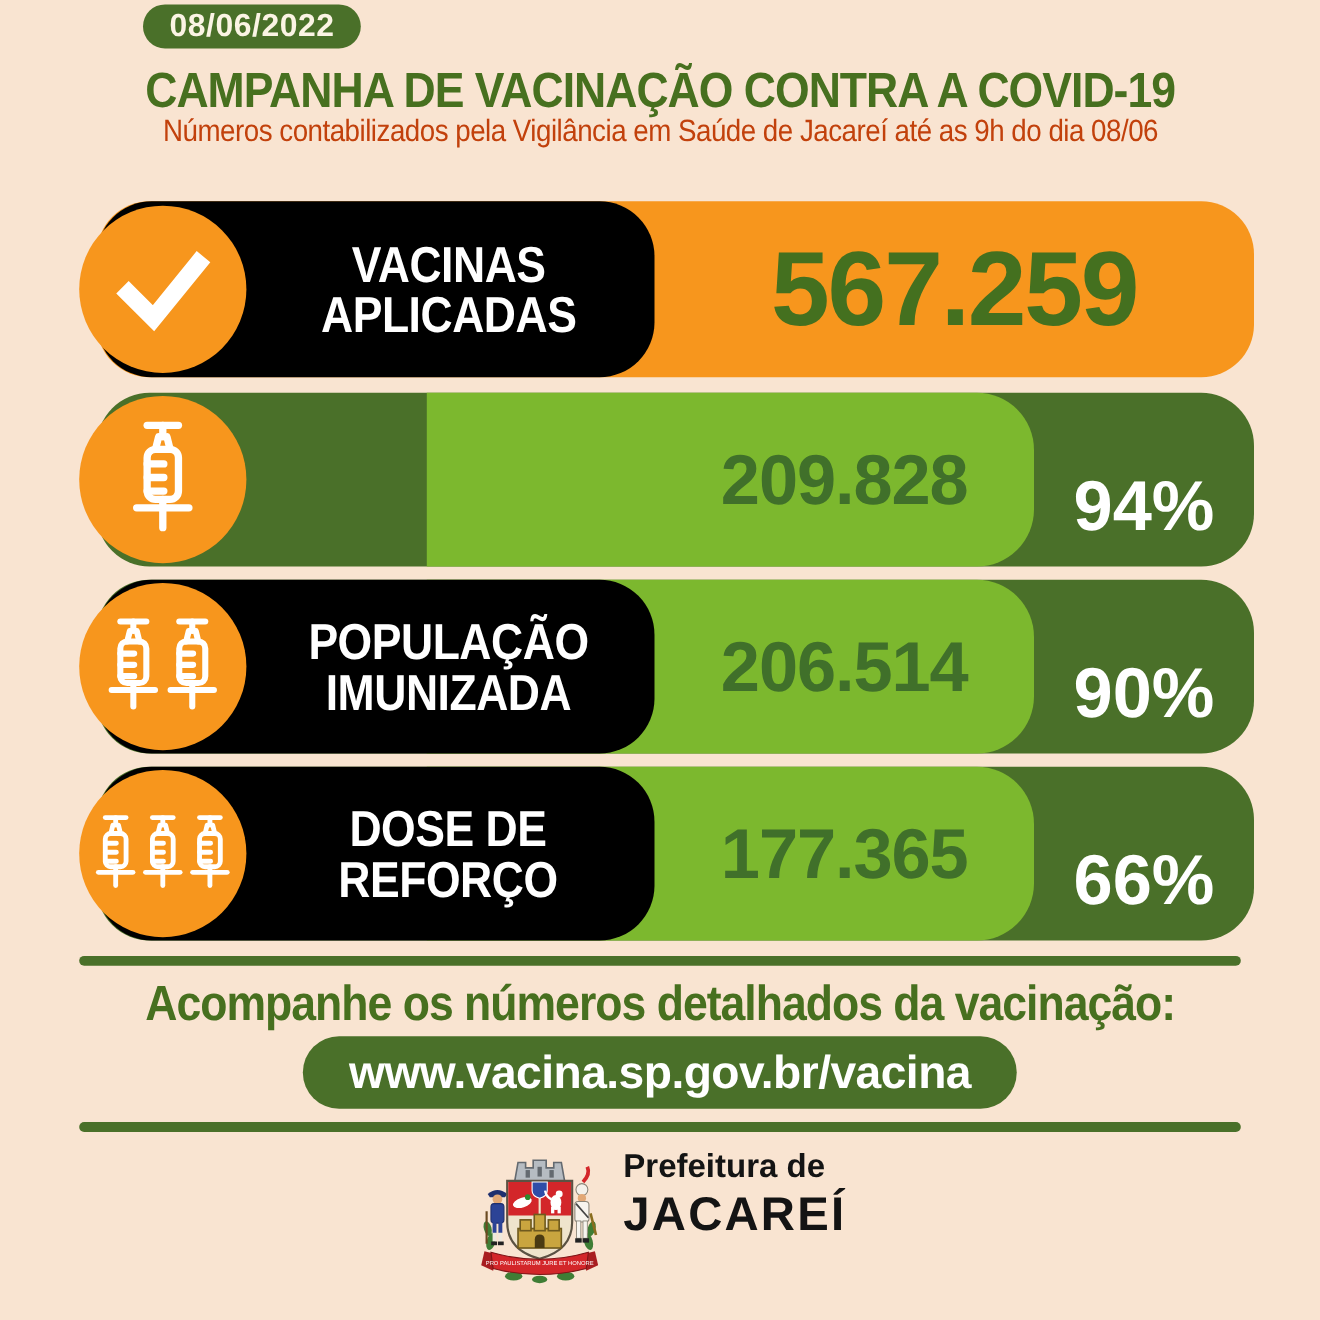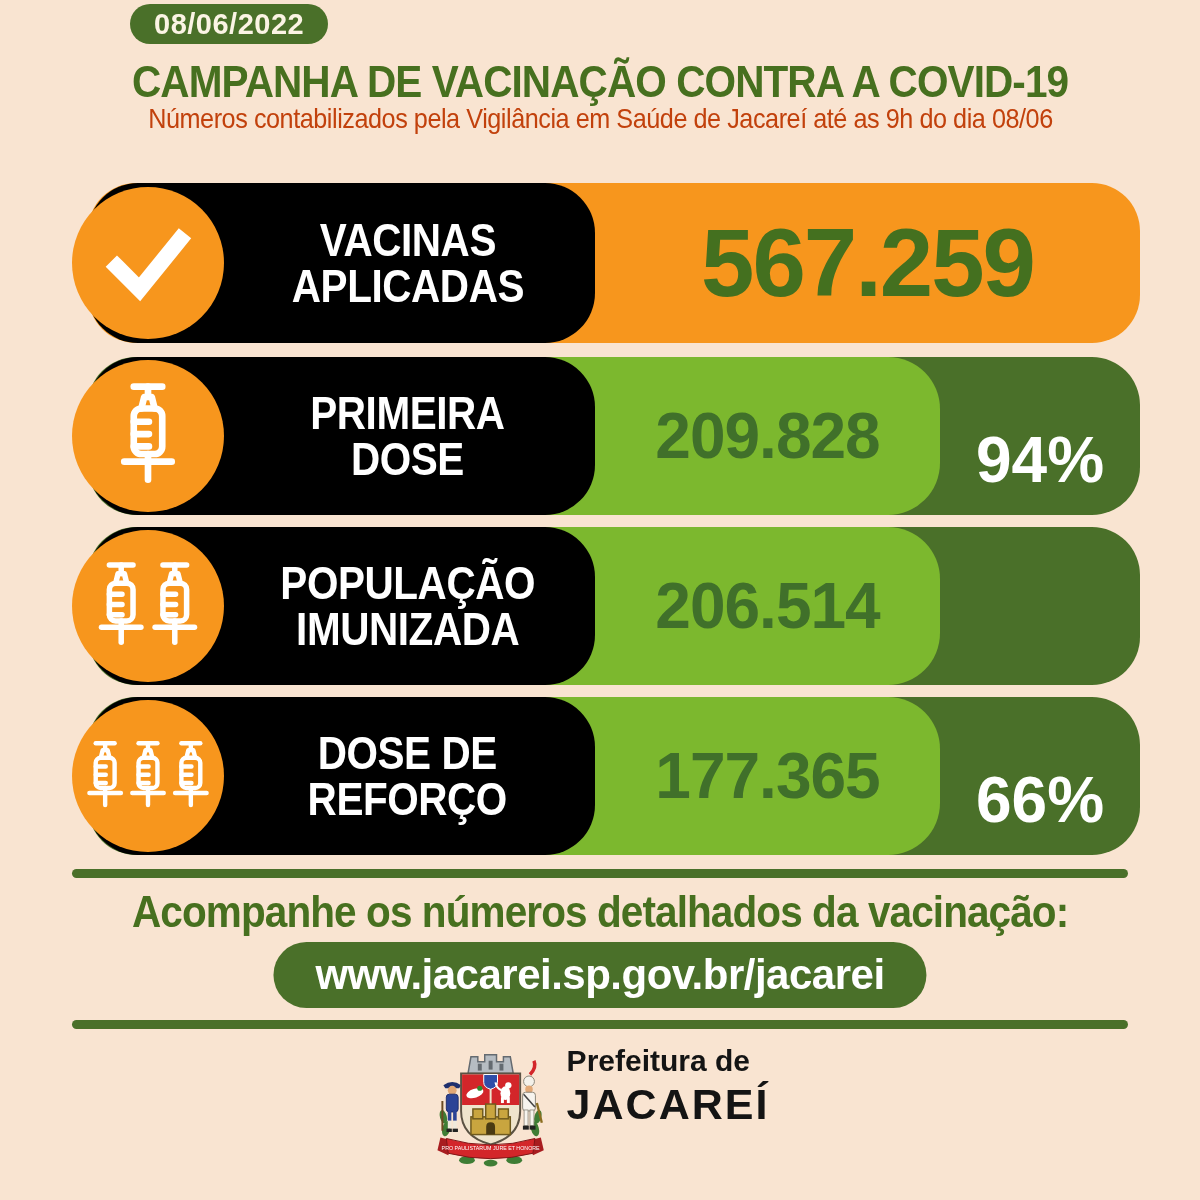--- a/index.html
+++ b/index.html
@@ -128,26 +128,20 @@
     <div class="icon-circle">
       <svg width="94" height="94" viewBox="0 0 100 100">
         <path d="M17 54 L41 78 L84 25" stroke="#ffffff" stroke-width="17" fill="none" stroke-linecap="square" stroke-linejoin="miter"></path>
       </svg>
     </div>
     <div class="big-number">567.259</div>
   </div>
 
   <div class="row green r2">
     <div class="lightband"></div>
-    <div class="label-pill">
-      <div class="label">
-        <div>PRIMEIRA</div>
-        <div>DOSE</div>
-      </div>
-    </div>
     <div class="icon-circle">
       <svg width="62" height="112" viewBox="0 0 64 118">
           <use href="#syr" width="64" height="118"></use>
         </svg>
     </div>
     <div class="mid-number">209.828</div>
     <div class="pct">94%</div>
   </div>
 
   <div class="row green r3">
@@ -158,20 +152,21 @@
         <div>IMUNIZADA</div>
       </div>
     </div>
     <div class="icon-circle">
       <svg width="104" height="100" viewBox="0 0 132 118">
         <use href="#syr" width="64" height="118"></use>
         <use href="#syr" x="68" width="64" height="118"></use>
       </svg>
     </div>
     <div class="mid-number">206.514</div>
+    <div class="pct">90%</div>
   </div>
 
   <div class="row green r4">
     <div class="lightband"></div>
     <div class="label-pill">
       <div class="label">
         <div>DOSE DE</div>
         <div>REFORÇO</div>
       </div>
     </div>
@@ -184,21 +179,21 @@
     </div>
     <div class="mid-number">177.365</div>
     <div class="pct">66%</div>
   </div>
 
   <div class="divider div1"></div>
   <div class="cta">
     <span class="condensed">Acompanhe os números detalhados da vacinação:</span>
   </div>
   <div class="url-pill">
-    <span>www.jacarei.sp.gov.br/jacarei</span>
+    <span>www.vacina.sp.gov.br/vacina</span>
   </div>
   <div class="divider div2"></div>
 
   <div class="logo">
     <svg width="120" height="126" viewBox="0 0 120 128">
 
       <g fill="#3f7d35">
         <ellipse cx="15" cy="86" rx="4" ry="8" transform="rotate(15 15 86)"></ellipse>
         <ellipse cx="12" cy="74" rx="3.5" ry="7" transform="rotate(-15 12 74)"></ellipse>
         <ellipse cx="105" cy="86" rx="4" ry="8" transform="rotate(-15 105 86)"></ellipse>

